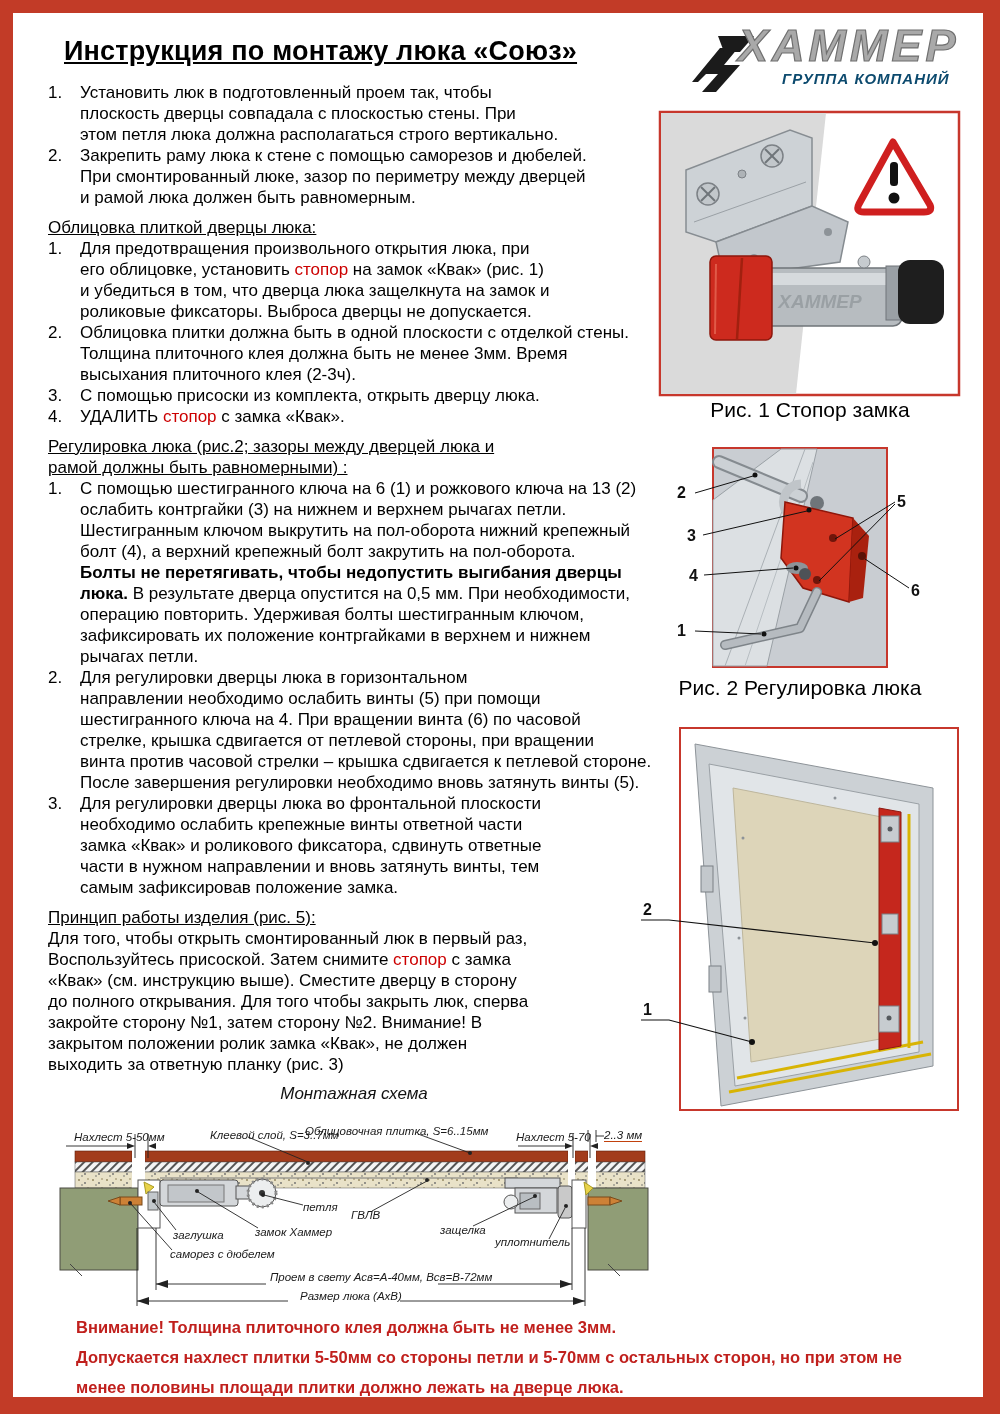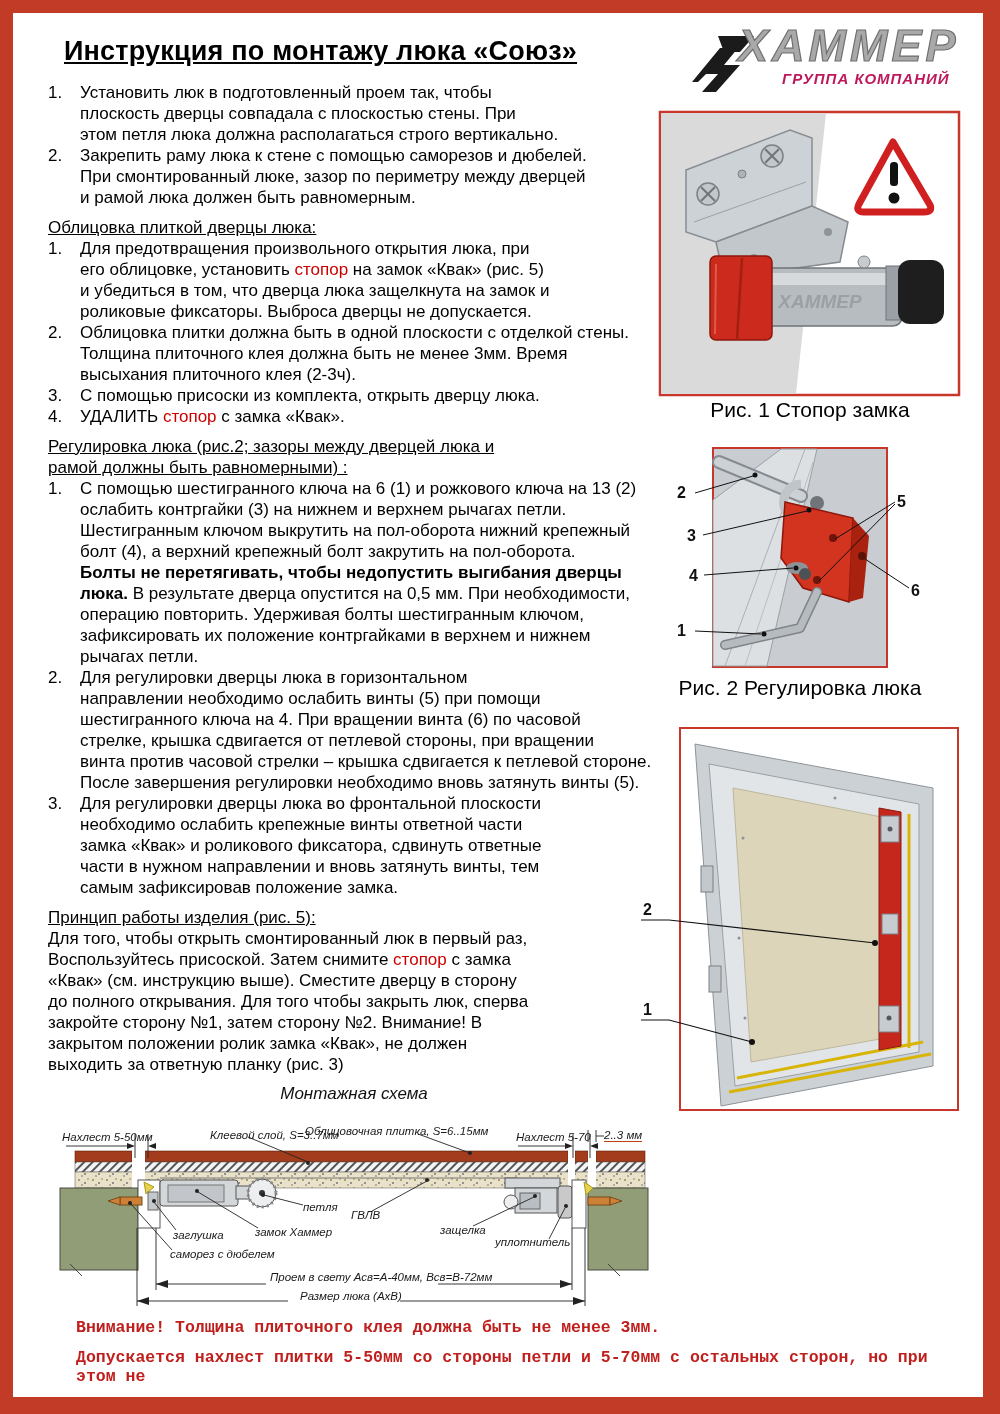--- a/index.html
+++ b/index.html
@@ -7,21 +7,21 @@
         font-family:"Liberation Sans",sans-serif;color:#000;margin:0 auto;}
   .frame{position:absolute;inset:0;border-style:solid;border-color:#c23b27;
          border-width:13px 17px 17px 13px;pointer-events:none;z-index:50;}
   .title{position:absolute;left:64px;top:36px;font-size:27px;font-weight:bold;
          text-decoration:underline;letter-spacing:0.2px;white-space:nowrap;}
   
   .logo{position:absolute;left:688px;top:28px;width:295px;height:72px;}
   .logo-brand{position:absolute;left:50px;top:-8px;font-size:45px;font-weight:bold;font-style:italic;
               color:#a9a9a9;-webkit-text-stroke:1.2px #6f6f6f;letter-spacing:4px;white-space:nowrap;}
   .logo-sub{position:absolute;left:94px;top:42px;font-size:15px;font-weight:bold;font-style:italic;
-            color:#be185d;letter-spacing:1px;white-space:nowrap;}
+            color:#0c4a6e;letter-spacing:1px;white-space:nowrap;}
   .logo-arrow{position:absolute;left:0;top:6px;}
   
   .col{position:absolute;left:48px;top:82px;width:625px;font-size:17px;line-height:21px;}
   .item{display:flex;margin:0;}
   .item .num{flex:0 0 32px;width:32px;}
   .item .body{white-space:pre;}
   .heading{text-decoration:underline;white-space:pre;margin-top:9px;}
   .para{white-space:pre;}
   .seg-plain{}
   .seg-red{color:#cc0000;}
@@ -29,21 +29,21 @@
   
   .fig{position:absolute;}
   .fig-caption{position:absolute;font-size:21px;text-align:center;white-space:nowrap;}
   
   .dlabel{position:absolute;font-size:11.5px;font-style:italic;color:#1a1a1a;white-space:nowrap;}
   .dtitle{position:absolute;font-size:17px;font-style:italic;color:#111;text-align:center;white-space:nowrap;}
   .dgap{border-bottom:1px solid #c2410c;}
   
   .warning{position:absolute;left:76px;top:1318px;width:880px;font-size:16.5px;font-weight:bold;
            color:#c0201d;}
-  .warning div{margin-bottom:11px;font-family:Liberation Mono, monospace;}
+  .warning div{margin-bottom:11px;}
   svg text.callout{font-family:"Liberation Sans",sans-serif;font-weight:bold;font-size:16px;fill:#111;}
   svg text.emboss{font-family:"Liberation Sans",sans-serif;font-weight:bold;font-style:italic;
                   font-size:19px;fill:#9aa0a4;}
 </style>
 </head>
 <body>
 
 <div class="page">
   <div class="frame"></div>
 
@@ -69,21 +69,21 @@
       <div class="num">2.</div>
       <div class="body"><span class="seg-plain">Закрепить раму люка к стене с помощью саморезов и дюбелей.
 При смонтированный люке, зазор по периметру между дверцей
 и рамой люка должен быть равномерным.</span></div>
     </div>
 
     <div class="heading">Облицовка плиткой дверцы люка:</div>
     <div class="item">
       <div class="num">1.</div>
       <div class="body"><span class="seg-plain">Для предотвращения произвольного открытия люка, при
-его облицовке, установить </span><span class="seg-red">стопор</span><span class="seg-plain"> на замок «Квак» (рис. 5)
+его облицовке, установить </span><span class="seg-red">стопор</span><span class="seg-plain"> на замок «Квак» (рис. 1)
 и убедиться в том, что дверца люка защелкнута на замок и
 роликовые фиксаторы. Выброса дверцы не допускается.</span></div>
     </div>
     <div class="item">
       <div class="num">2.</div>
       <div class="body"><span class="seg-plain">Облицовка плитки должна быть в одной плоскости с отделкой стены.
 Толщина плиточного клея должна быть не менее 3мм. Время
 высыхания плиточного клея (2-3ч).</span></div>
     </div>
     <div class="item">
@@ -374,21 +374,21 @@
       <line x1="89" y1="150" x2="89" y2="228"></line>
         <line x1="537" y1="150" x2="537" y2="228"></line>
       <line x1="89" y1="223" x2="240" y2="223"></line>
         <line x1="352" y1="223" x2="537" y2="223"></line>
       <polygon points="89,223 101,219 101,227" fill="#222" stroke="none"></polygon>
       <polygon points="537,223 525,219 525,227" fill="#222" stroke="none"></polygon>
     </g>
   </svg>
 
   <div class="dtitle" style="left:204px;top:1084px;width:300px;">Монтажная схема</div>
-  <div class="dlabel" style="left:62px;top:1131px;">Нахлест 5-50мм</div>
+  <div class="dlabel" style="left:74px;top:1131px;">Нахлест 5-50мм</div>
   <div class="dlabel" style="left:170px;top:1129px;margin-left:40px;">Клеевой слой, S=3..7мм</div>
   <div class="dlabel" style="left:305px;top:1125px;">Облицовочная плитка, S=6..15мм</div>
   <div class="dlabel" style="left:516px;top:1131px;">Нахлест 5-70</div>
   <div class="dlabel dgap" style="left:604px;top:1129px;">2..3 мм</div>
   <div class="dlabel" style="left:303px;top:1201px;">петля</div>
   <div class="dlabel" style="left:351px;top:1209px;">ГВЛВ</div>
   <div class="dlabel" style="left:173px;top:1229px;">заглушка</div>
   <div class="dlabel" style="left:255px;top:1226px;">замок Хаммер</div>
   <div class="dlabel" style="left:170px;top:1248px;">саморез с дюбелем</div>
   <div class="dlabel" style="left:440px;top:1224px;">защелка</div>

